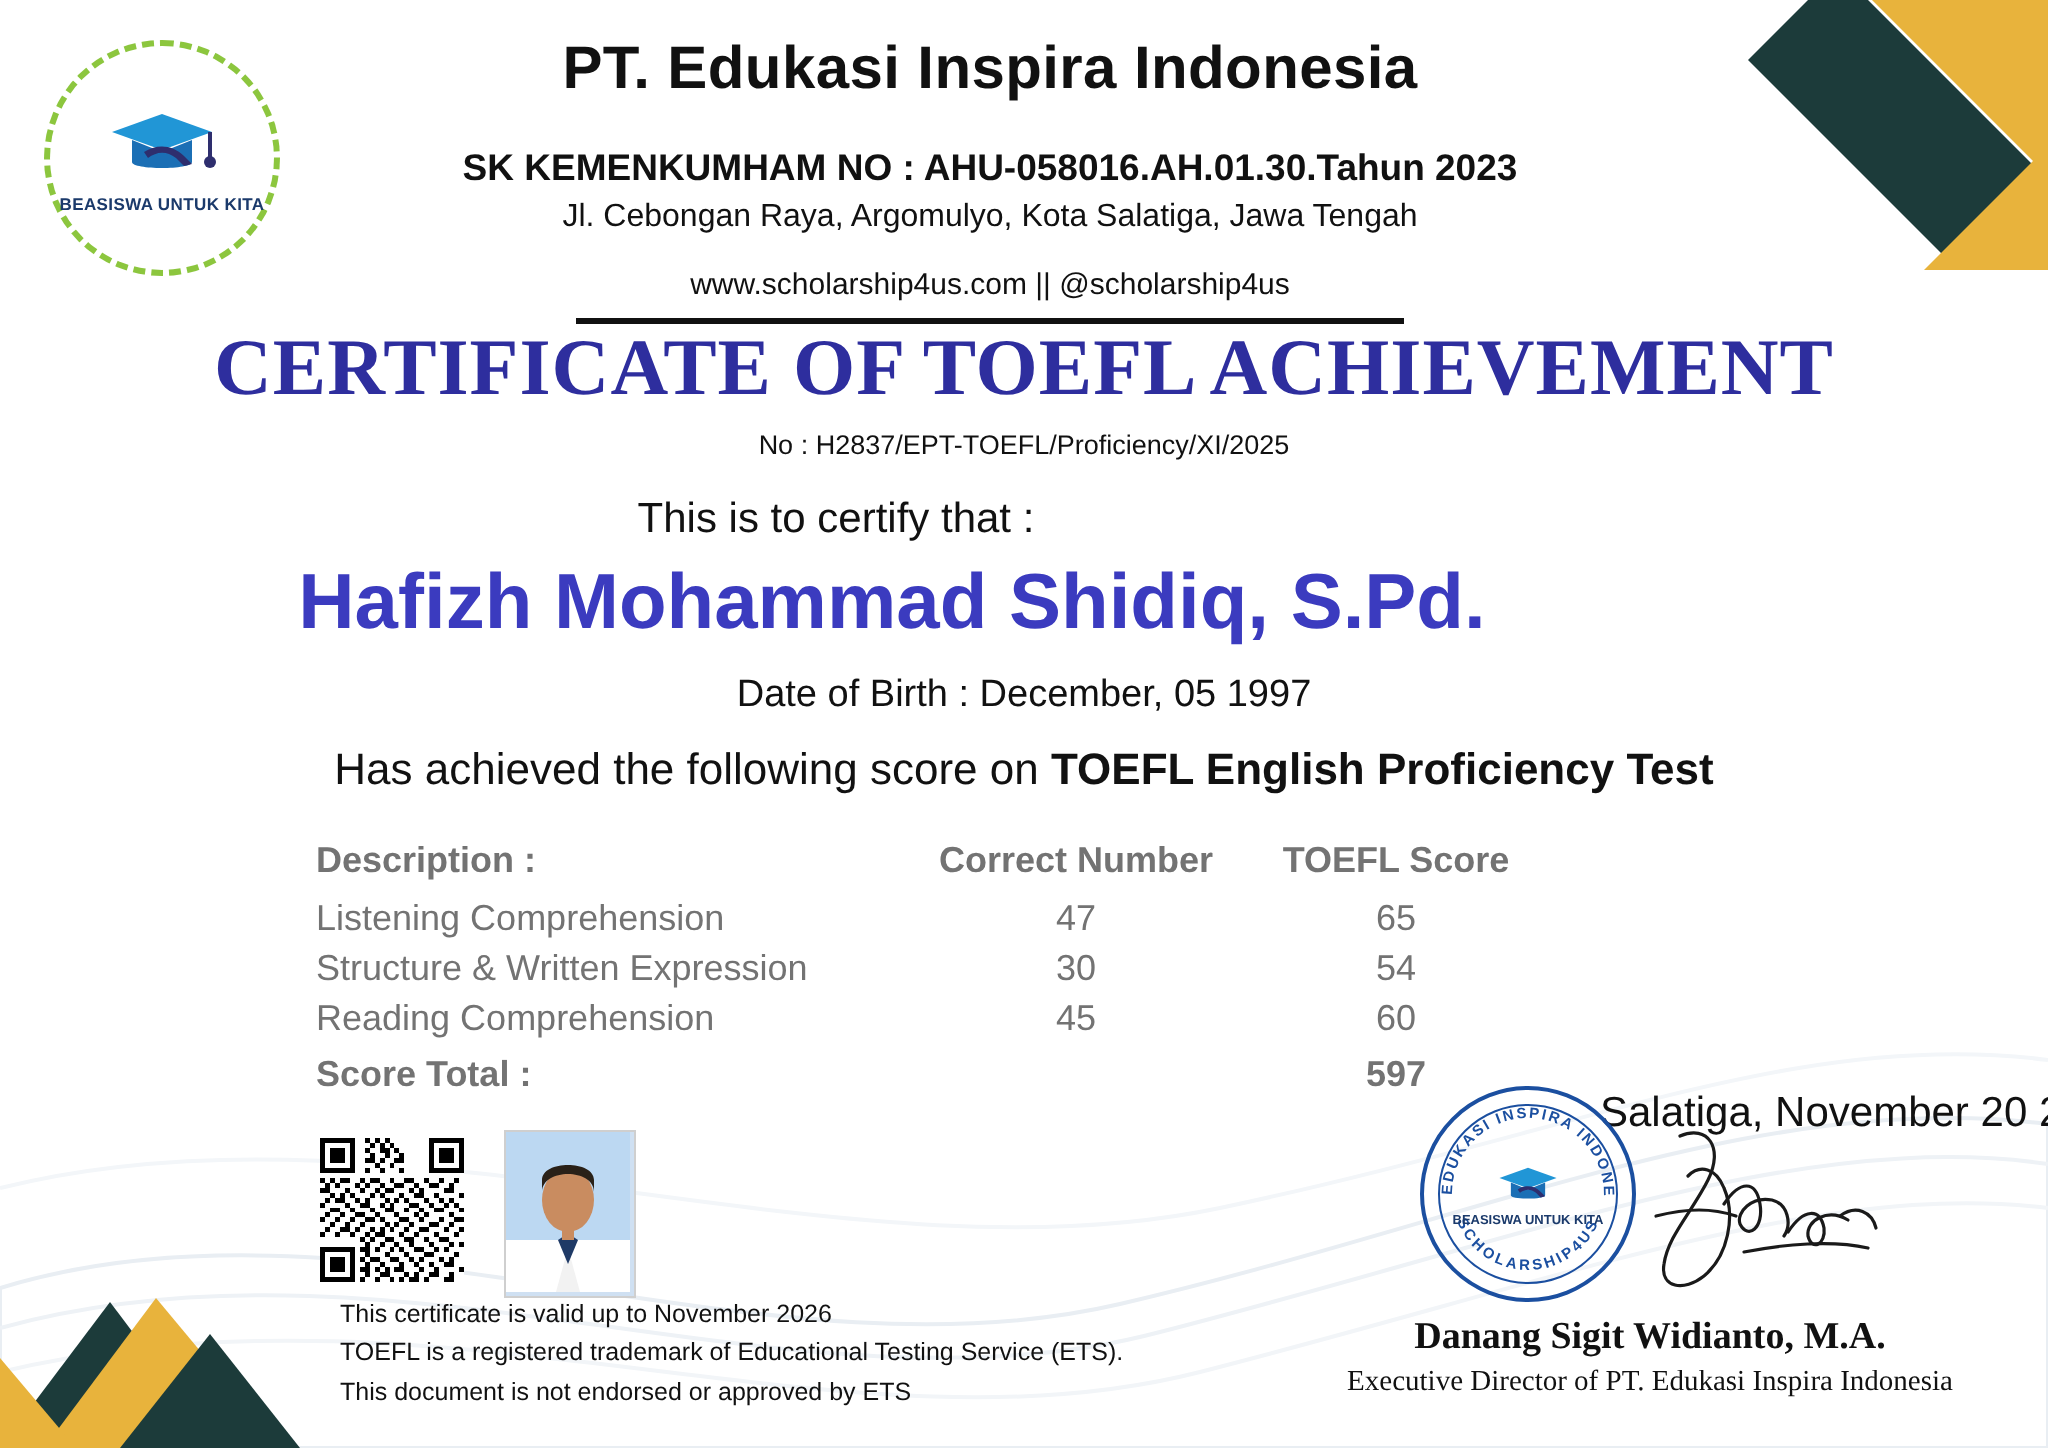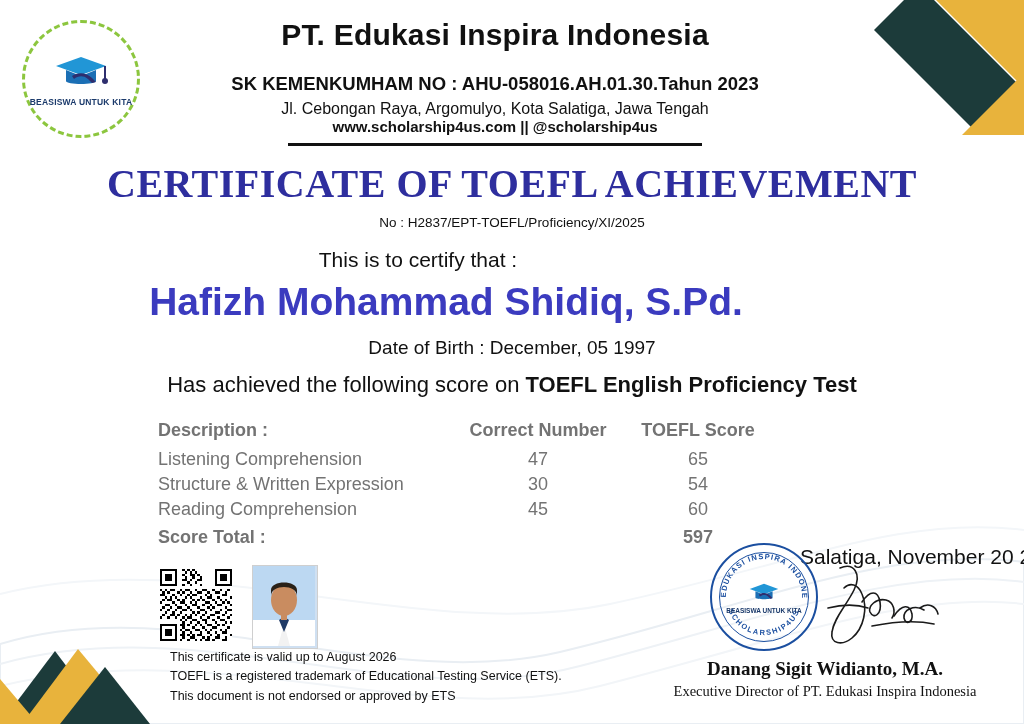--- a/index.html
+++ b/index.html
@@ -95,22 +95,21 @@
     margin-top: 20px;
   }
   .address-line {
     font-size: 16px;
     color: #111111;
     margin-top: 5px;
   }
   .web-line {
     font-size: 15px;
     color: #111111;
-    margin-top: 0;
-    font-weight: bold;
+    margin-top: 16px;
   }
   .header-rule {
     width: 414px;
     height: 3px;
     background: #111111;
     margin: 8px auto 0 auto;
   }
 
   
   .cert-title {
@@ -608,21 +607,21 @@
       <path d="M12,80 C12,64 22,58 31,58 C40,58 50,64 50,80 Z" fill="#ffffff"></path>
       <path d="M31,58 L25,80 L37,80 Z" fill="#f2f2f2"></path>
       <path d="M26,54 L31,66 L36,54 L33,52 L29,52 Z" fill="#1f3a66"></path>
       <ellipse cx="31" cy="34" rx="13" ry="16" fill="#c98c60"></ellipse>
       <path d="M18,30 C18,18 44,18 44,30 L44,24 C44,14 18,14 18,24 Z" fill="#2a2118"></path>
       <rect x="28" y="46" width="6" height="8" fill="#c98c60"></rect>
     </svg>
   </div>
 
   <div class="footnotes">
-    <div>This certificate is valid up to August 2026</div>
+    <div>This certificate is valid up to November 2026</div>
     <div>TOEFL is a registered trademark of Educational Testing Service (ETS).</div>
     <div>This document is not endorsed or approved by ETS</div>
   </div>
 
   <div class="place-date">Salatiga, November 20 2025</div>
 
   <div class="stamp">
     <div class="stamp-ring"></div>
     <div class="stamp-ring2"></div>
     <svg viewBox="0 0 108 108" width="108" height="108">

